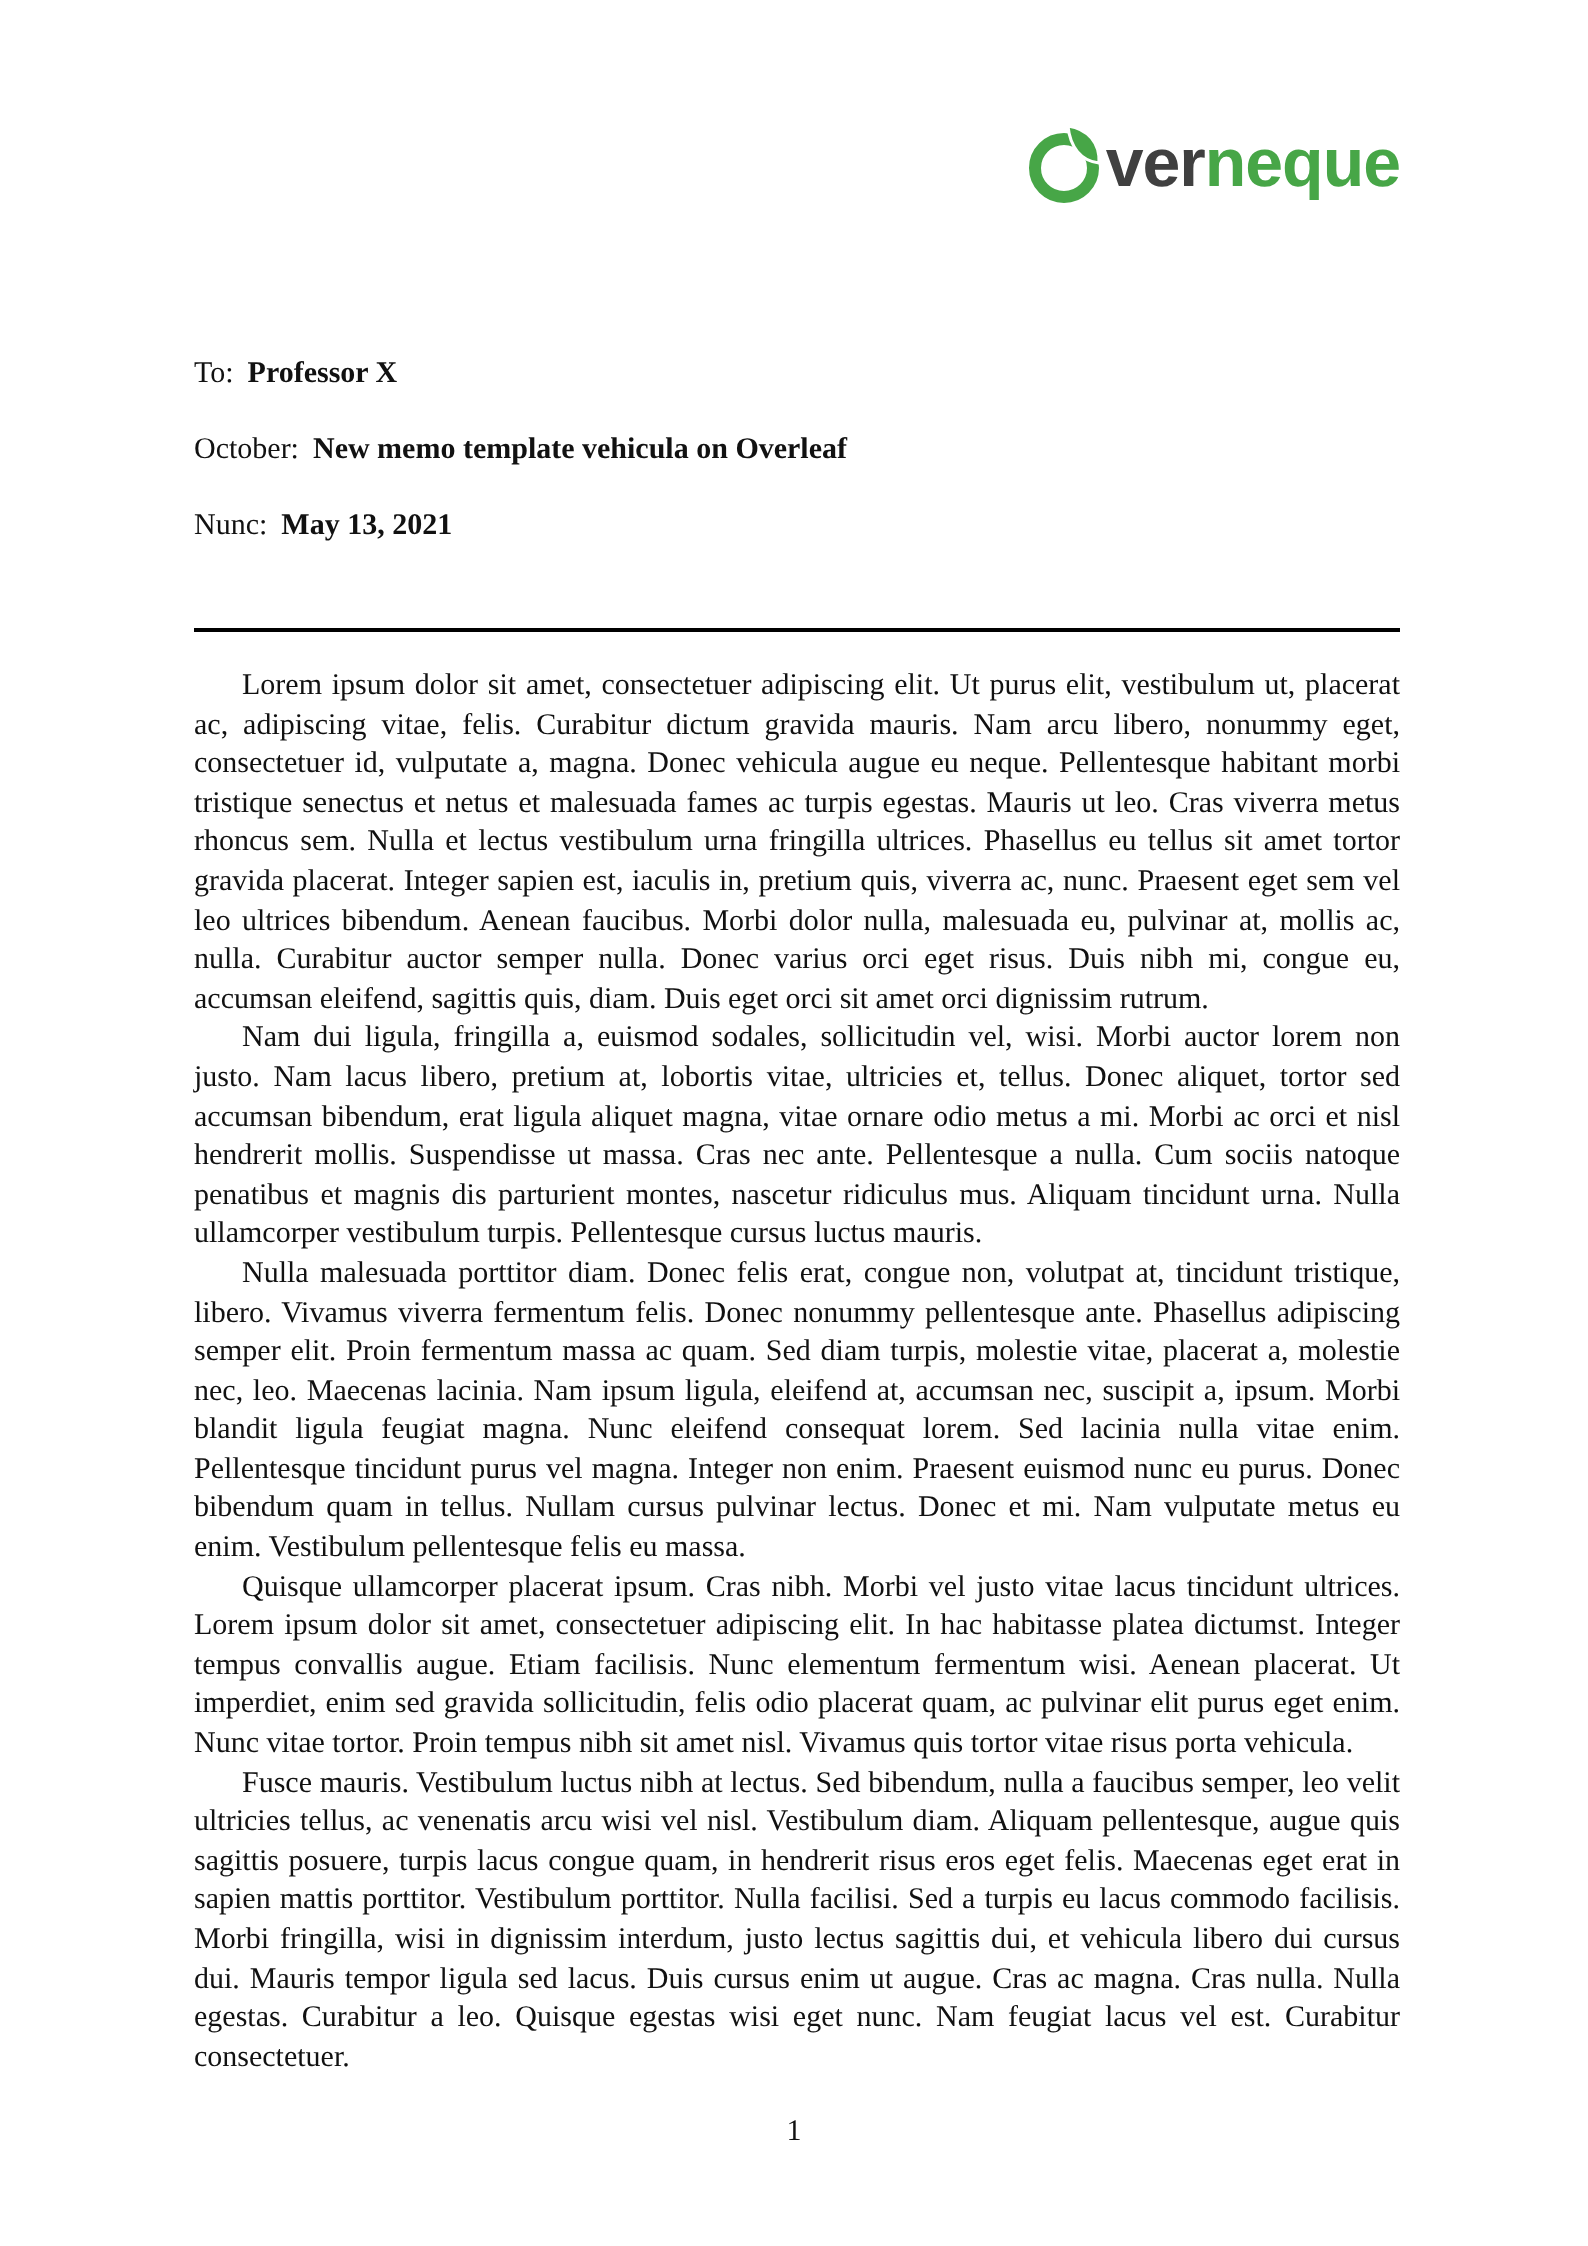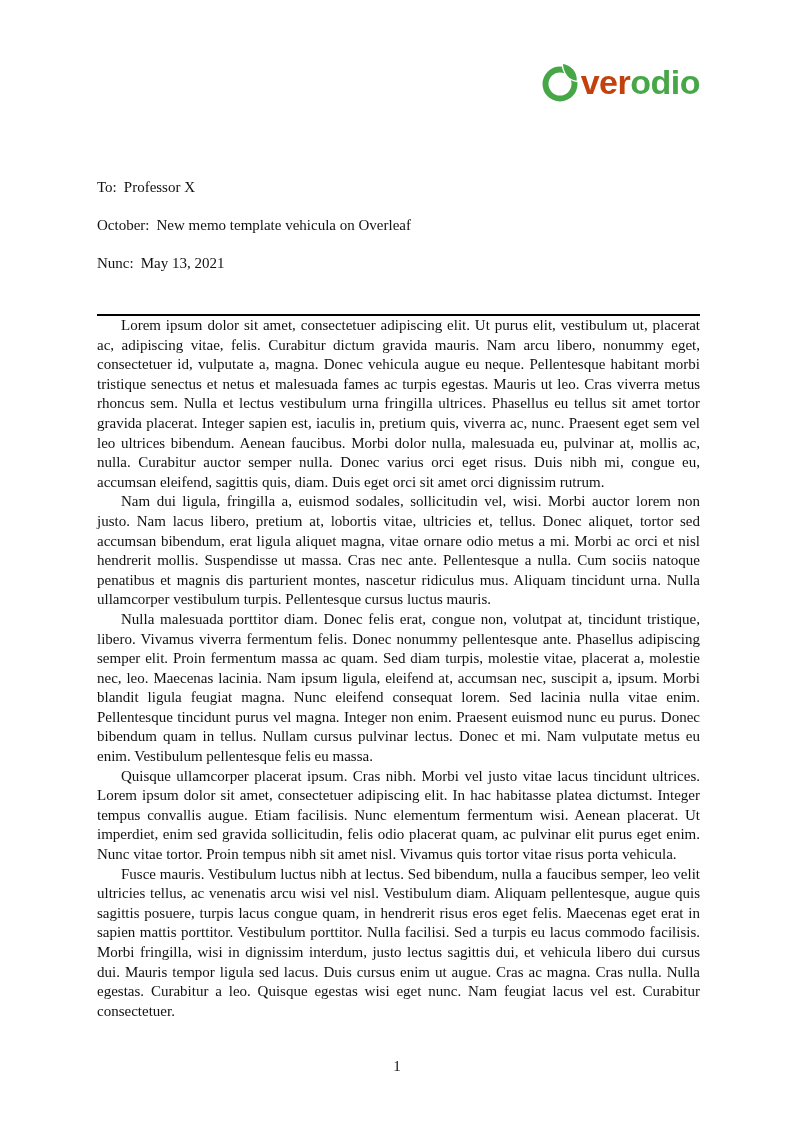--- a/index.html
+++ b/index.html
@@ -31,51 +31,51 @@
     letter-spacing: -0.5px;
     line-height: 1;
     user-select: none;
   }
   .logo-icon {
     display: inline-block;
     width: 38px;
     height: 40px;
     margin-right: 2px;
   }
-  .logo-over { color: #c2410c; }
+  .logo-over { color: #404040; }
   .logo-leaf { color: #47a647; }
 
   
   .fields {
     position: absolute;
     top: 178px;
     left: 97px;
     width: 603px;
     font-size: 15px;
     line-height: 19px;
   }
   .field { margin-bottom: 19px; }
   .field:last-child { margin-bottom: 0; }
   .field-label { font-weight: normal; margin-right: 7px; }
-  .field-value { font-weight: normal; }
+  .field-value { font-weight: bold; }
 
   
   .rule {
     position: absolute;
     top: 314px;
     left: 97px;
     width: 603px;
     height: 2px;
     background: #000000;
   }
 
   
   .body-text {
     position: absolute;
-    top: 316px;
+    top: 334px;
     left: 97px;
     width: 603px;
     font-size: 15px;
     line-height: 19.6px;
     text-align: justify;
     hyphens: auto;
   }
   .body-text p {
     margin: 0;
     text-indent: 24px;
@@ -97,21 +97,21 @@
 <div class="page">
 
   <div class="logo">
     <span class="logo-icon">
       <svg width="38" height="40" viewBox="0 0 38 40" xmlns="http://www.w3.org/2000/svg">
         <circle cx="19" cy="22" r="14.5" fill="none" stroke="#47a647" stroke-width="6"></circle>
         <path d="M21 1 C31 2.5 37 9.5 36.5 19.5 C27.5 18.5 22 11.5 21 1 Z" fill="#47a647" stroke="#ffffff" stroke-width="1.5"></path>
       </svg>
     </span>
     <span class="logo-over">ver</span>
-      <span class="logo-leaf">odio</span>
+      <span class="logo-leaf">neque</span>
   </div>
 
   <div class="fields">
     <div class="field">
       <span class="field-label">To:</span><span class="field-value">Professor X</span>
     </div>
     <div class="field">
       <span class="field-label">October:</span><span class="field-value">New memo template vehicula on Overleaf</span>
     </div>
     <div class="field">

